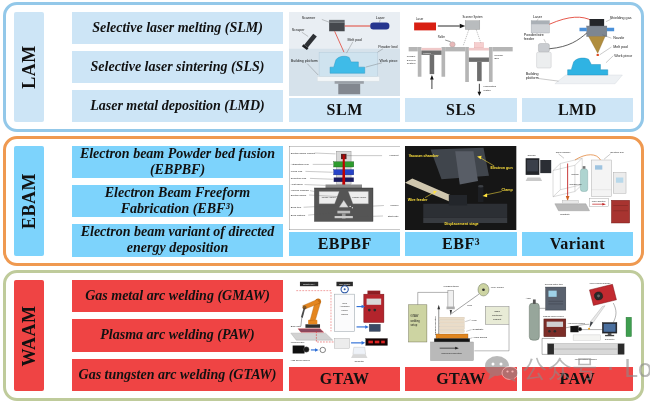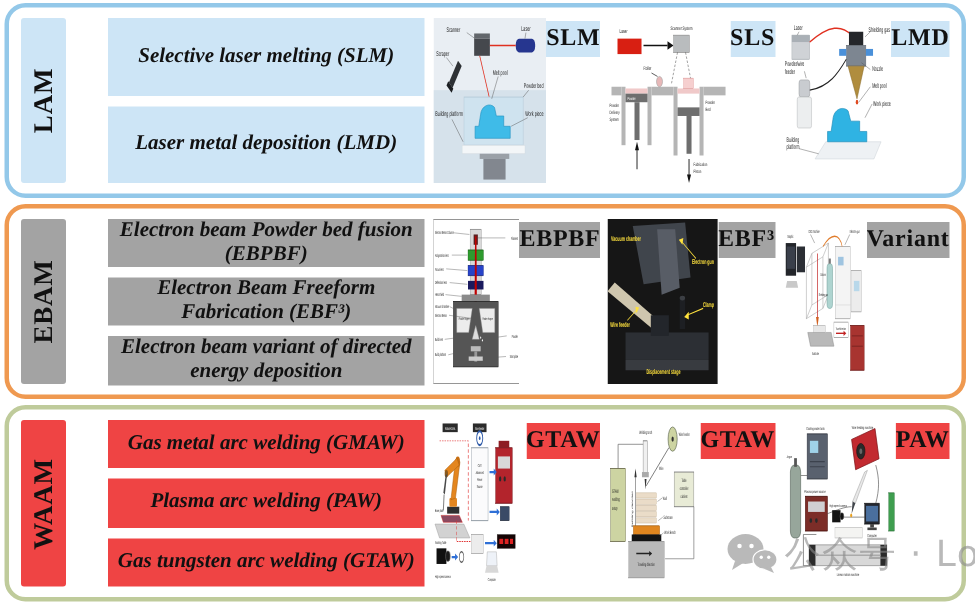--- a/index.html
+++ b/index.html
@@ -4,30 +4,30 @@
 <style>
   html,body{margin:0;padding:0;}
   body{width:650px;height:403px;position:relative;background:#fff;overflow:hidden;
        font-family:"Liberation Serif","DejaVu Serif",serif;}
   .panel{position:absolute;left:3px;width:641px;border-radius:14px;background:#fff;
          box-sizing:border-box;display:flex;gap:6px;padding:7px 8px;}
   .lam {top:2px;  height:130px;border:3px solid #93c8e9;}
   .ebam{top:136px;height:130px;border:3px solid #ef9950;}
   .waam{top:270px;height:131px;border:3px solid #bfcb9b;}
   .lam  .tint{background:#cde5f6;}
-  .ebam .tint{background:#a3a3a3;}
+  .ebam .tint{background:#7dd3fc;}
   .waam .tint{background:#ef4444;}
   .vlabel{width:30px;flex:none;position:relative;border-radius:2px;}
   .vlabel span{position:absolute;top:50%;left:50%;transform:translate(-50%,-50%) rotate(-90deg);
                white-space:nowrap;font-weight:bold;font-size:18px;letter-spacing:.5px;color:#111;}
   .rows{width:233px;flex:none;display:flex;flex-direction:column;gap:7px;}
   .row{flex:1;display:flex;align-items:center;justify-content:center;text-align:center;
        font-weight:bold;font-style:italic;font-size:14px;line-height:1.15;color:#111;padding:0 5px;margin-left:22px;}
   .panels{flex:1;display:flex;gap:5px;min-width:0;}
-  .imgpanel{flex:1;display:flex;flex-direction:row;margin:0;min-width:0;}
+  .imgpanel{flex:1;display:flex;flex-direction:column;margin:0;min-width:0;}
   .diagram{flex:1;position:relative;background:#fff;}
   .diagram svg{position:absolute;left:0;top:0;width:100%;height:100%;}
   .cap{height:24px;flex:none;margin-top:2px;display:flex;align-items:center;justify-content:center;
        font-weight:bold;font-size:16px;letter-spacing:.5px;color:#111;}
   .watermark{position:absolute;left:484px;top:353px;display:flex;align-items:center;gap:5px;
              color:#8b8b8b;opacity:.6;font-family:"DejaVu Sans",sans-serif;font-size:24px;
              letter-spacing:1px;z-index:9;white-space:nowrap;}
   svg text{font-family:"Liberation Sans","DejaVu Sans",sans-serif;fill:#1a1a1a;}
   .t22{font-size:2.2px}.t24{font-size:2.4px}.t26{font-size:2.6px}.t28{font-size:2.8px}
   .t3{font-size:3px}.t32{font-size:3.2px}.t4{font-size:4px}
@@ -40,20 +40,21 @@
 <body>
 
 <div>
 
   <section class="panel lam">
     <div class="vlabel tint">
       <span>LAM</span>
     </div>
     <div class="rows">
       <div class="row tint">Selective laser melting (SLM)</div>
+      <div class="row tint">Selective laser sintering (SLS)</div>
       <div class="row tint">Laser metal deposition (LMD)</div>
     </div>
     <div class="panels">
 
       <figure class="imgpanel">
         <div class="diagram">
           <svg viewBox="0 0 122 96" preserveAspectRatio="none">
             <rect x="0" y="0" width="122" height="96" fill="#e9eef3"></rect>
             <rect x="0" y="42" width="122" height="54" fill="#d6e2eb"></rect>
             <g>

